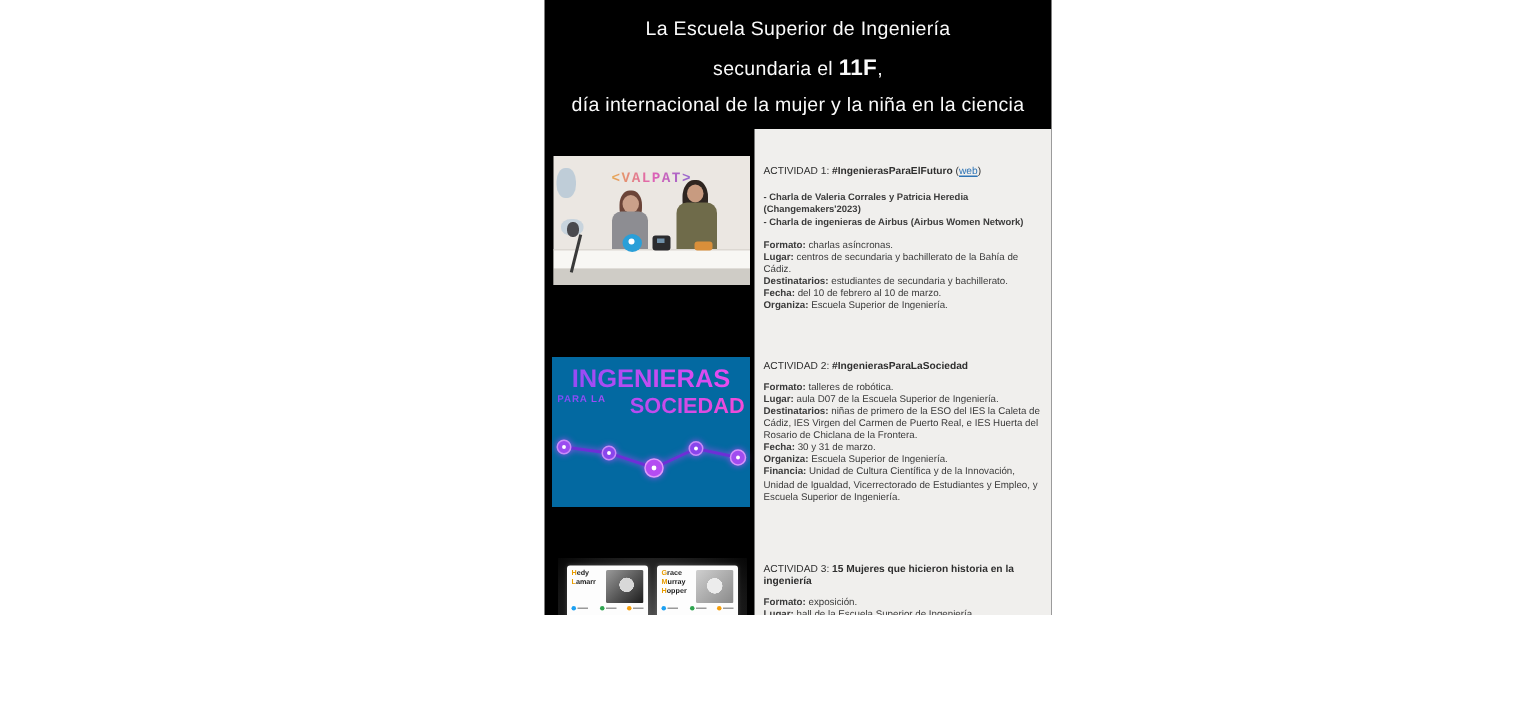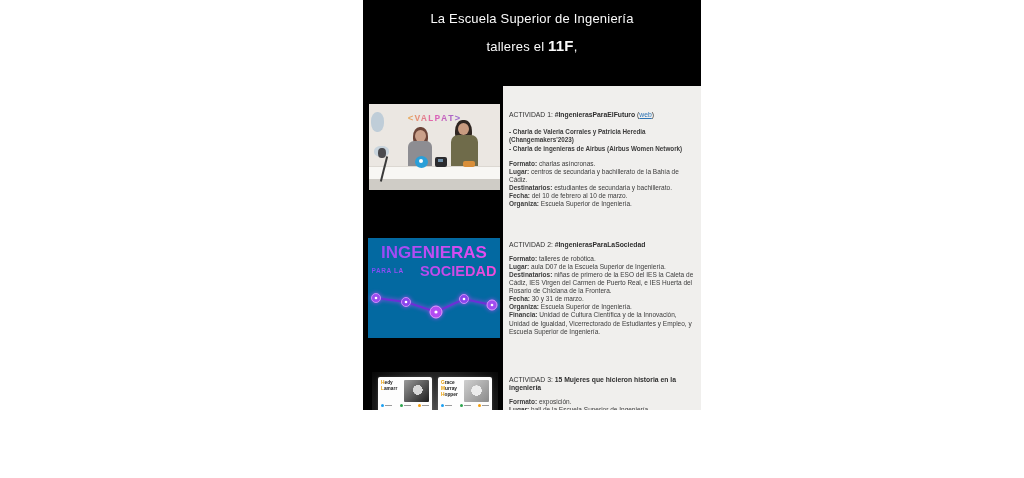--- a/index.html
+++ b/index.html
@@ -50,21 +50,21 @@
   .robotBlack { position:absolute; left:66px; top:53px; width:12px; height:10px; border-radius:2px; background:#2b2b2e; }
   .robotBlack i { position:absolute; left:3px; top:2px; width:5px; height:3px; background:#6f8fa8; }
   .robotOrange { position:absolute; left:94px; top:57px; width:12px; height:6px; border-radius:2px; background:#d98f3a; }
   .micHead { position:absolute; left:9px; top:44px; width:8px; height:10px; border-radius:45%; background:#4a4a4e; }
   .micStand { position:absolute; left:14px; top:52px; width:2px; height:26px; background:#3a3a3a; transform:rotate(14deg); }
 
   
   .logo { position:absolute; left:5px; top:238px; width:132px; height:100px; background:#0369a1; }
   .lg1 { position:absolute; top:5px; left:0; width:100%; text-align:center; font-size:17px; font-weight:800;
          letter-spacing:0; background-image:linear-gradient(90deg,#8a4bf6,#c44df2,#ef4bee); }
-  .lg2 { position:absolute; top:25px; left:0; width:100%; display:flex; justify-content:center; align-items:center; gap:16px; }
+  .lg2 { position:absolute; top:25px; left:0; width:100%; display:flex; justify-content:center; align-items:flex-start; gap:16px; }
   .lgPara { font-size:6.5px; font-weight:800; letter-spacing:.6px; padding-bottom:2px;
             background-image:linear-gradient(90deg,#7b4df7,#a54df4); }
   .lgSoc  { font-size:14.5px; font-weight:800; background-image:linear-gradient(90deg,#b44bf2,#f44bd8); }
   .zig { position:absolute; left:0; top:46px; filter:drop-shadow(0 0 2px #a04df0); }
 
   
   .cards { position:absolute; left:9px; top:372px; width:126px; height:86px;
            background:radial-gradient(ellipse at 50% 45%, #4c4c4c 0%, #1a1a1a 65%, #000 100%); }
   .card { position:absolute; top:5px; width:54px; height:76px; background:#fdfdfd; border-radius:2px; padding:3px;
           box-shadow:0 0 3px rgba(255,255,255,.18); }
@@ -86,21 +86,22 @@
   .bdot { width:4px; height:4px; border:1px solid #8a8a8a; border-radius:50%; background:#efefef; flex:0 0 auto; }
   .bbar { flex:1; height:4.5px; border-radius:1px; background:linear-gradient(#ffc33d,#ef9f00); }
 </style>
 </head>
 <body>
 
 <div class="poster">
 
   <div class="hdr">
     <div class="hline hl1">La Escuela Superior de Ingeniería</div>
-    <div class="hline hl2"><span>talleres el </span><b>11F</b><span>,</span></div>
+    <div class="hline hl2"><span>secundaria el </span><b>11F</b><span>,</span></div>
+    <div class="hline hl3">día internacional de la mujer y la niña en la ciencia</div>
   </div>
 
   <div class="photo">
     <div class="doodle d1"></div>
     <div class="doodle d2"></div>
     <div class="valpat grad">&lt;VALPAT&gt;</div>
     <div class="hairL"></div>
     <div class="faceL"></div>
     <div class="bodyL"></div>
     <div class="hairR"></div>

